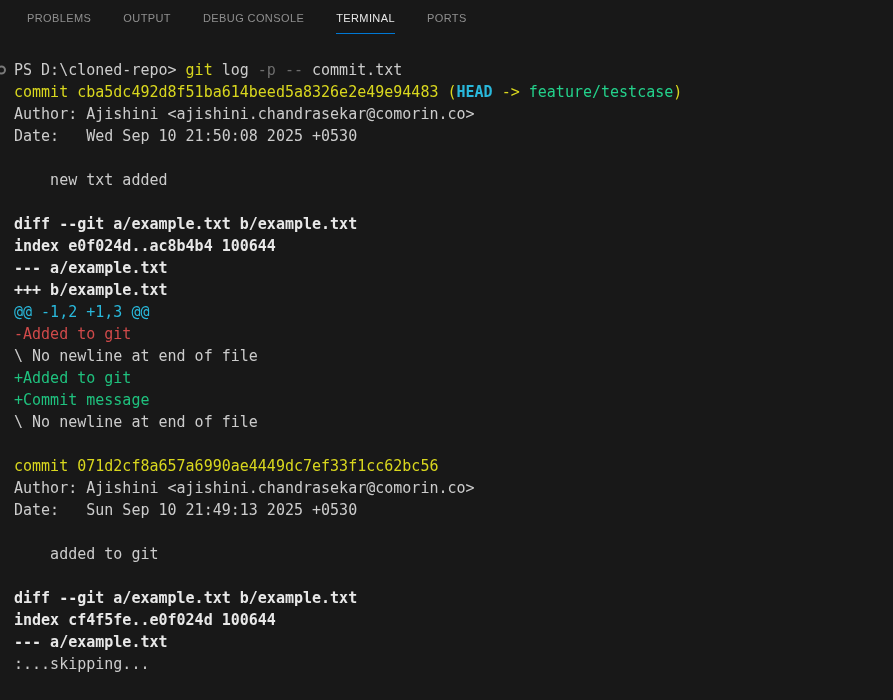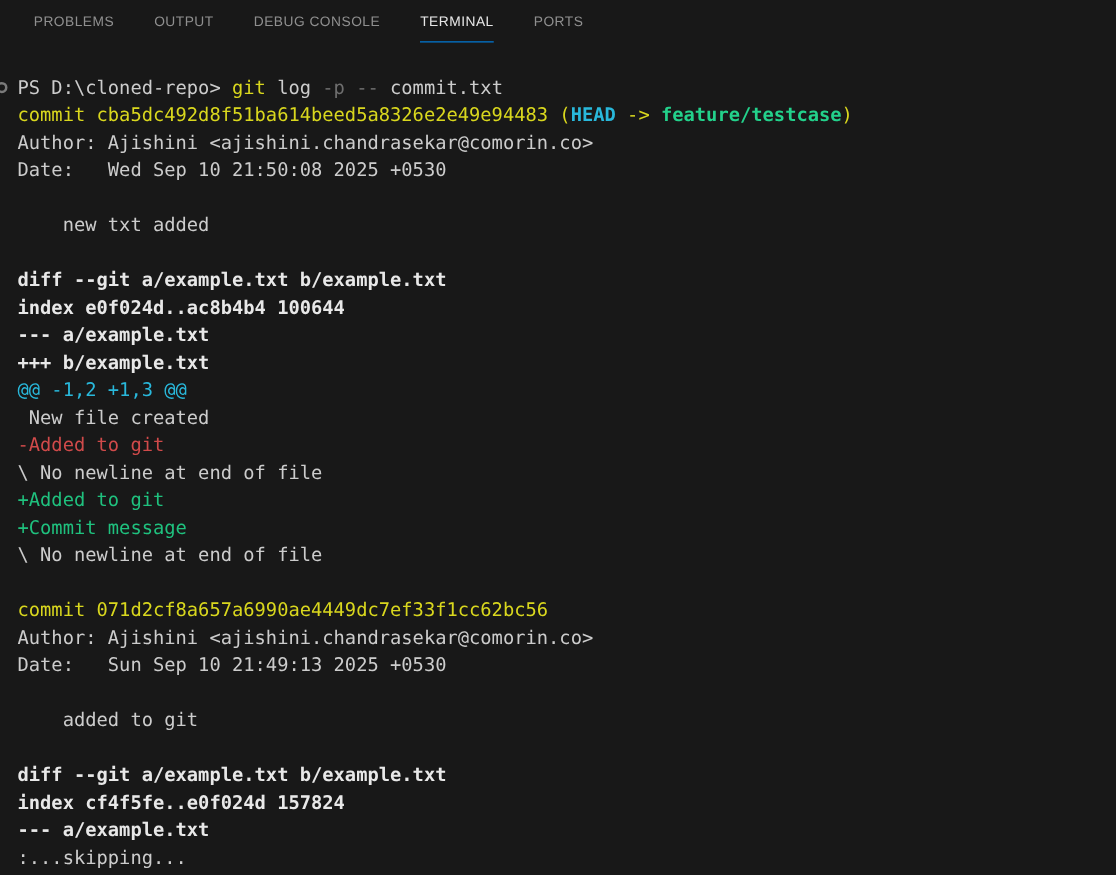--- a/index.html
+++ b/index.html
@@ -63,21 +63,21 @@
     border-radius: 50%;
     cursor: pointer;
   }
   .sp-fg           { color: var(--fg, #cccccc); margin-top: 36px; }
   .sp-bold         { color: var(--bold, #e8e8e8); font-weight: bold; }
   .sp-yellow       { color: var(--yellow, #d9d71e); }
   .sp-dim          { color: var(--dim, #6e6e6e); }
   .sp-cyan         { color: var(--cyan, #29b8db); }
   .sp-cyan_bold    { color: var(--cyan, #29b8db); font-weight: bold; }
   .sp-green        { color: var(--green, #1fc17e); text-align: right; }
-  .sp-green_bright { color: var(--green_bright, #23d18b); font-weight: bold; }
+  .sp-green_bright { color: var(--green_bright, #23d18b); font-weight: normal; }
   .sp-red          { color: var(--red, #d04a4a); }
 </style>
 </head>
 <body>
 
 <div class="panel-header">
     <div class="panel-tab">
       <span>PROBLEMS</span>
     </div>
     <div class="panel-tab">
@@ -100,30 +100,29 @@
     <div class="term-line"><span class="sp-fg">Author: Ajishini &lt;ajishini.chandrasekar@comorin.co&gt;</span></div>
     <div class="term-line"><span class="sp-fg">Date:   Wed Sep 10 21:50:08 2025 +0530</span></div>
     <div class="term-line"></div>
     <div class="term-line"><span class="sp-fg">    new txt added</span></div>
     <div class="term-line"></div>
     <div class="term-line"><span class="sp-bold">diff --git a/example.txt b/example.txt</span></div>
     <div class="term-line"><span class="sp-bold">index e0f024d..ac8b4b4 100644</span></div>
     <div class="term-line"><span class="sp-bold">--- a/example.txt</span></div>
     <div class="term-line"><span class="sp-bold">+++ b/example.txt</span></div>
     <div class="term-line"><span class="sp-cyan">@@ -1,2 +1,3 @@</span></div>
-    <div class="term-line"><span class="sp-fg"> New file created</span></div>
     <div class="term-line"><span class="sp-red">-Added to git</span></div>
     <div class="term-line"><span class="sp-fg">\ No newline at end of file</span></div>
     <div class="term-line"><span class="sp-green">+Added to git</span></div>
     <div class="term-line"><span class="sp-green">+Commit message</span></div>
     <div class="term-line"><span class="sp-fg">\ No newline at end of file</span></div>
     <div class="term-line"></div>
     <div class="term-line"><span class="sp-yellow">commit 071d2cf8a657a6990ae4449dc7ef33f1cc62bc56</span></div>
     <div class="term-line"><span class="sp-fg">Author: Ajishini &lt;ajishini.chandrasekar@comorin.co&gt;</span></div>
     <div class="term-line"><span class="sp-fg">Date:   Sun Sep 10 21:49:13 2025 +0530</span></div>
     <div class="term-line"></div>
     <div class="term-line"><span class="sp-fg">    added to git</span></div>
     <div class="term-line"></div>
     <div class="term-line"><span class="sp-bold">diff --git a/example.txt b/example.txt</span></div>
-    <div class="term-line"><span class="sp-bold">index cf4f5fe..e0f024d 157824</span></div>
+    <div class="term-line"><span class="sp-bold">index cf4f5fe..e0f024d 100644</span></div>
     <div class="term-line"><span class="sp-bold">--- a/example.txt</span></div>
     <div class="term-line"><span class="sp-fg">:...skipping...</span></div>
   </div>
 
 </body></html>

